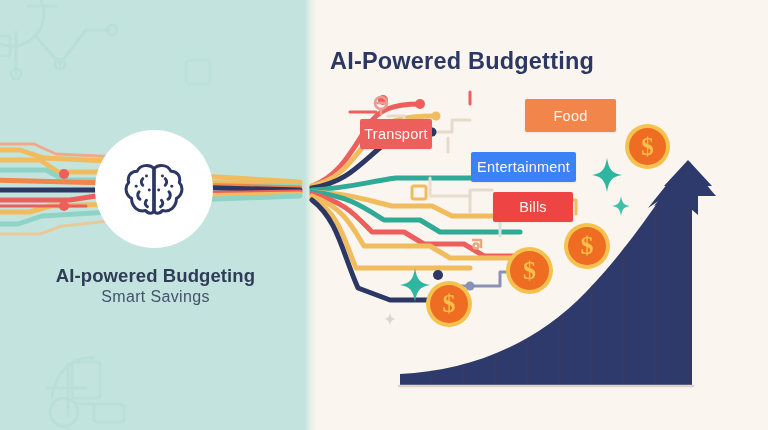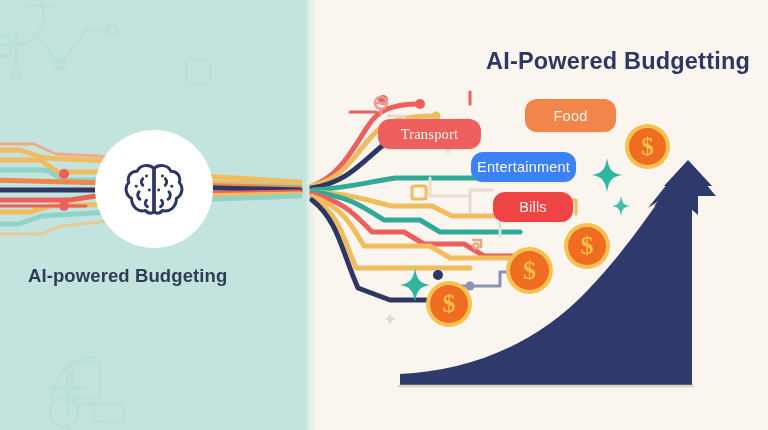--- a/index.html
+++ b/index.html
@@ -17,37 +17,37 @@
   .deco{position:absolute;opacity:.34;}
   .deco svg{display:block;}
 
   
   .medallion{position:absolute;left:95px;top:130px;width:118px;height:118px;
              border-radius:50%;background:#ffffff;
              display:flex;align-items:center;justify-content:center;}
   .medallion svg{display:block;}
 
   
-  .cap{position:absolute;left:0;width:311px;color:#2f3b57;padding-left:28px;}
+  .cap{position:absolute;left:0;width:311px;text-align:center;color:#2f3b57;}
   .cap-title{top:265px;font-size:18.5px;font-weight:700;letter-spacing:.1px;}
   .cap-sub{top:288px;font-size:16px;font-weight:400;letter-spacing:.35px;color:#46526c;}
 
   
   .wires{position:absolute;left:0;top:0;width:768px;height:430px;}
 
   
-  .headline{position:absolute;left:330px;top:48px;width:420px;text-align:right;
+  .headline{position:absolute;left:330px;top:48px;width:420px;text-align:left;
             color:#2c3763;font-size:23.5px;font-weight:700;letter-spacing:.2px;}
 
   
-  .chip{position:absolute;border-radius:12px;color:#fdf7f0;
+  .chip{position:absolute;border-radius:2px;color:#fdf7f0;
         display:flex;align-items:center;justify-content:center;
         font-size:14.5px;font-weight:500;letter-spacing:.2px;
         box-shadow:0 1px 2px rgba(60,40,30,.07);}
-  .chip-transport{left:378px;top:119px;width:103px;height:30px;background:#ec5f5d;font-family:Liberation Serif, serif;}
+  .chip-transport{left:360px;top:119px;width:72px;height:30px;background:#ec5f5d;}
   .chip-food     {left:525px;top:99px; width:91px;height:33px;background:#f2854a;}
   .chip-enter    {left:471px;top:152px;width:105px;height:30px;background:#3b82f6;}
   .chip-bills    {left:493px;top:192px;width:80px;height:30px;background:#ef4444;}
 
   
   .chartlayer{position:absolute;left:0;top:0;width:768px;height:430px;}
 
   
   .coin{position:absolute;border-radius:50%;
         display:flex;align-items:center;justify-content:center;}
@@ -198,20 +198,21 @@
       <circle cx="24" cy="17" r="1.6" fill="#2c3763" stroke="none"></circle>
       <circle cx="41" cy="17" r="1.6" fill="#2c3763" stroke="none"></circle>
       <circle cx="13" cy="28" r="1.6" fill="#2c3763" stroke="none"></circle>
       <circle cx="51" cy="28" r="1.6" fill="#2c3763" stroke="none"></circle>
       <circle cx="27" cy="32" r="1.6" fill="#2c3763" stroke="none"></circle>
       <circle cx="37" cy="32" r="1.6" fill="#2c3763" stroke="none"></circle>
     </svg>
   </div>
 
   <div class="cap cap-title">AI-powered Budgeting</div>
+  <div class="cap cap-sub">Smart Savings</div>
 
   <div class="headline">AI-Powered Budgetting</div>
 
   <svg class="chartlayer" viewBox="0 0 768 430">
     <defs>
       <clipPath id="areaclip">
         <path d="M400 385 L400 374 C470 371 536 344 586 292 C636 240 664 190 676 180 L676 385 Z"></path>
       </clipPath>
     </defs>
 

